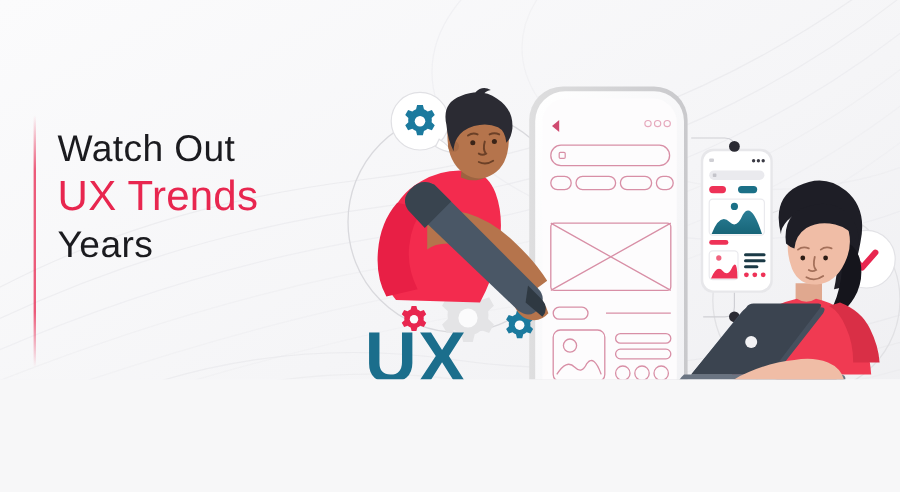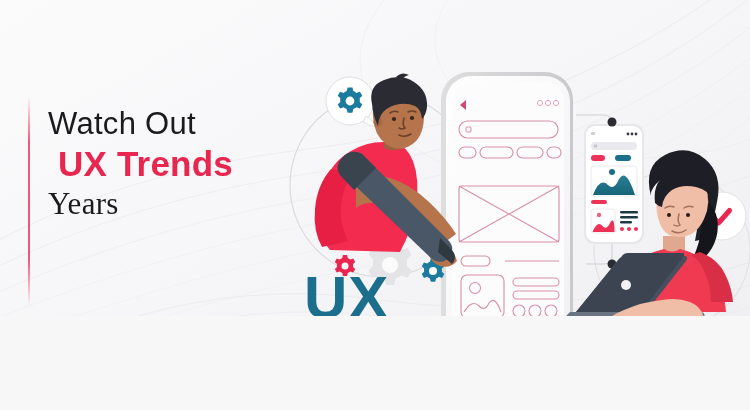--- a/index.html
+++ b/index.html
@@ -23,23 +23,23 @@
     opacity:.75;
   }
 
   
   .headline{
     position:absolute;left:48px;top:106px;width:300px;
     line-height:1.17;letter-spacing:.3px;
   }
   .hl-line{display:block;white-space:nowrap;}
   .hl-1{font-size:31px;font-weight:400;color:#1b1b1f;}
-  .hl-2{font-size:35px;font-weight:700;color:#e8264f;letter-spacing:.2px;margin:2px 10px 1px;}
+  .hl-2{font-size:35px;font-weight:400;color:#e8264f;letter-spacing:.2px;margin:2px 0 1px;}
   .hl-3{font-size:31px;font-weight:400;color:#1b1b1f;}
-  .hl-4{font-size:31px;font-weight:400;color:#1b1b1f;font-family:Liberation Serif, serif;}
+  .hl-4{font-size:31px;font-weight:400;color:#1b1b1f;}
 
   
   .ux-word{
     position:absolute;left:304px;top:268px;
     font-size:60px;font-weight:700;color:#1b6e8c;letter-spacing:1px;
     font-family:"Liberation Sans", sans-serif;line-height:1;
   }
 
   .art{position:absolute;left:0;top:0;width:750px;height:410px;}
 </style>

